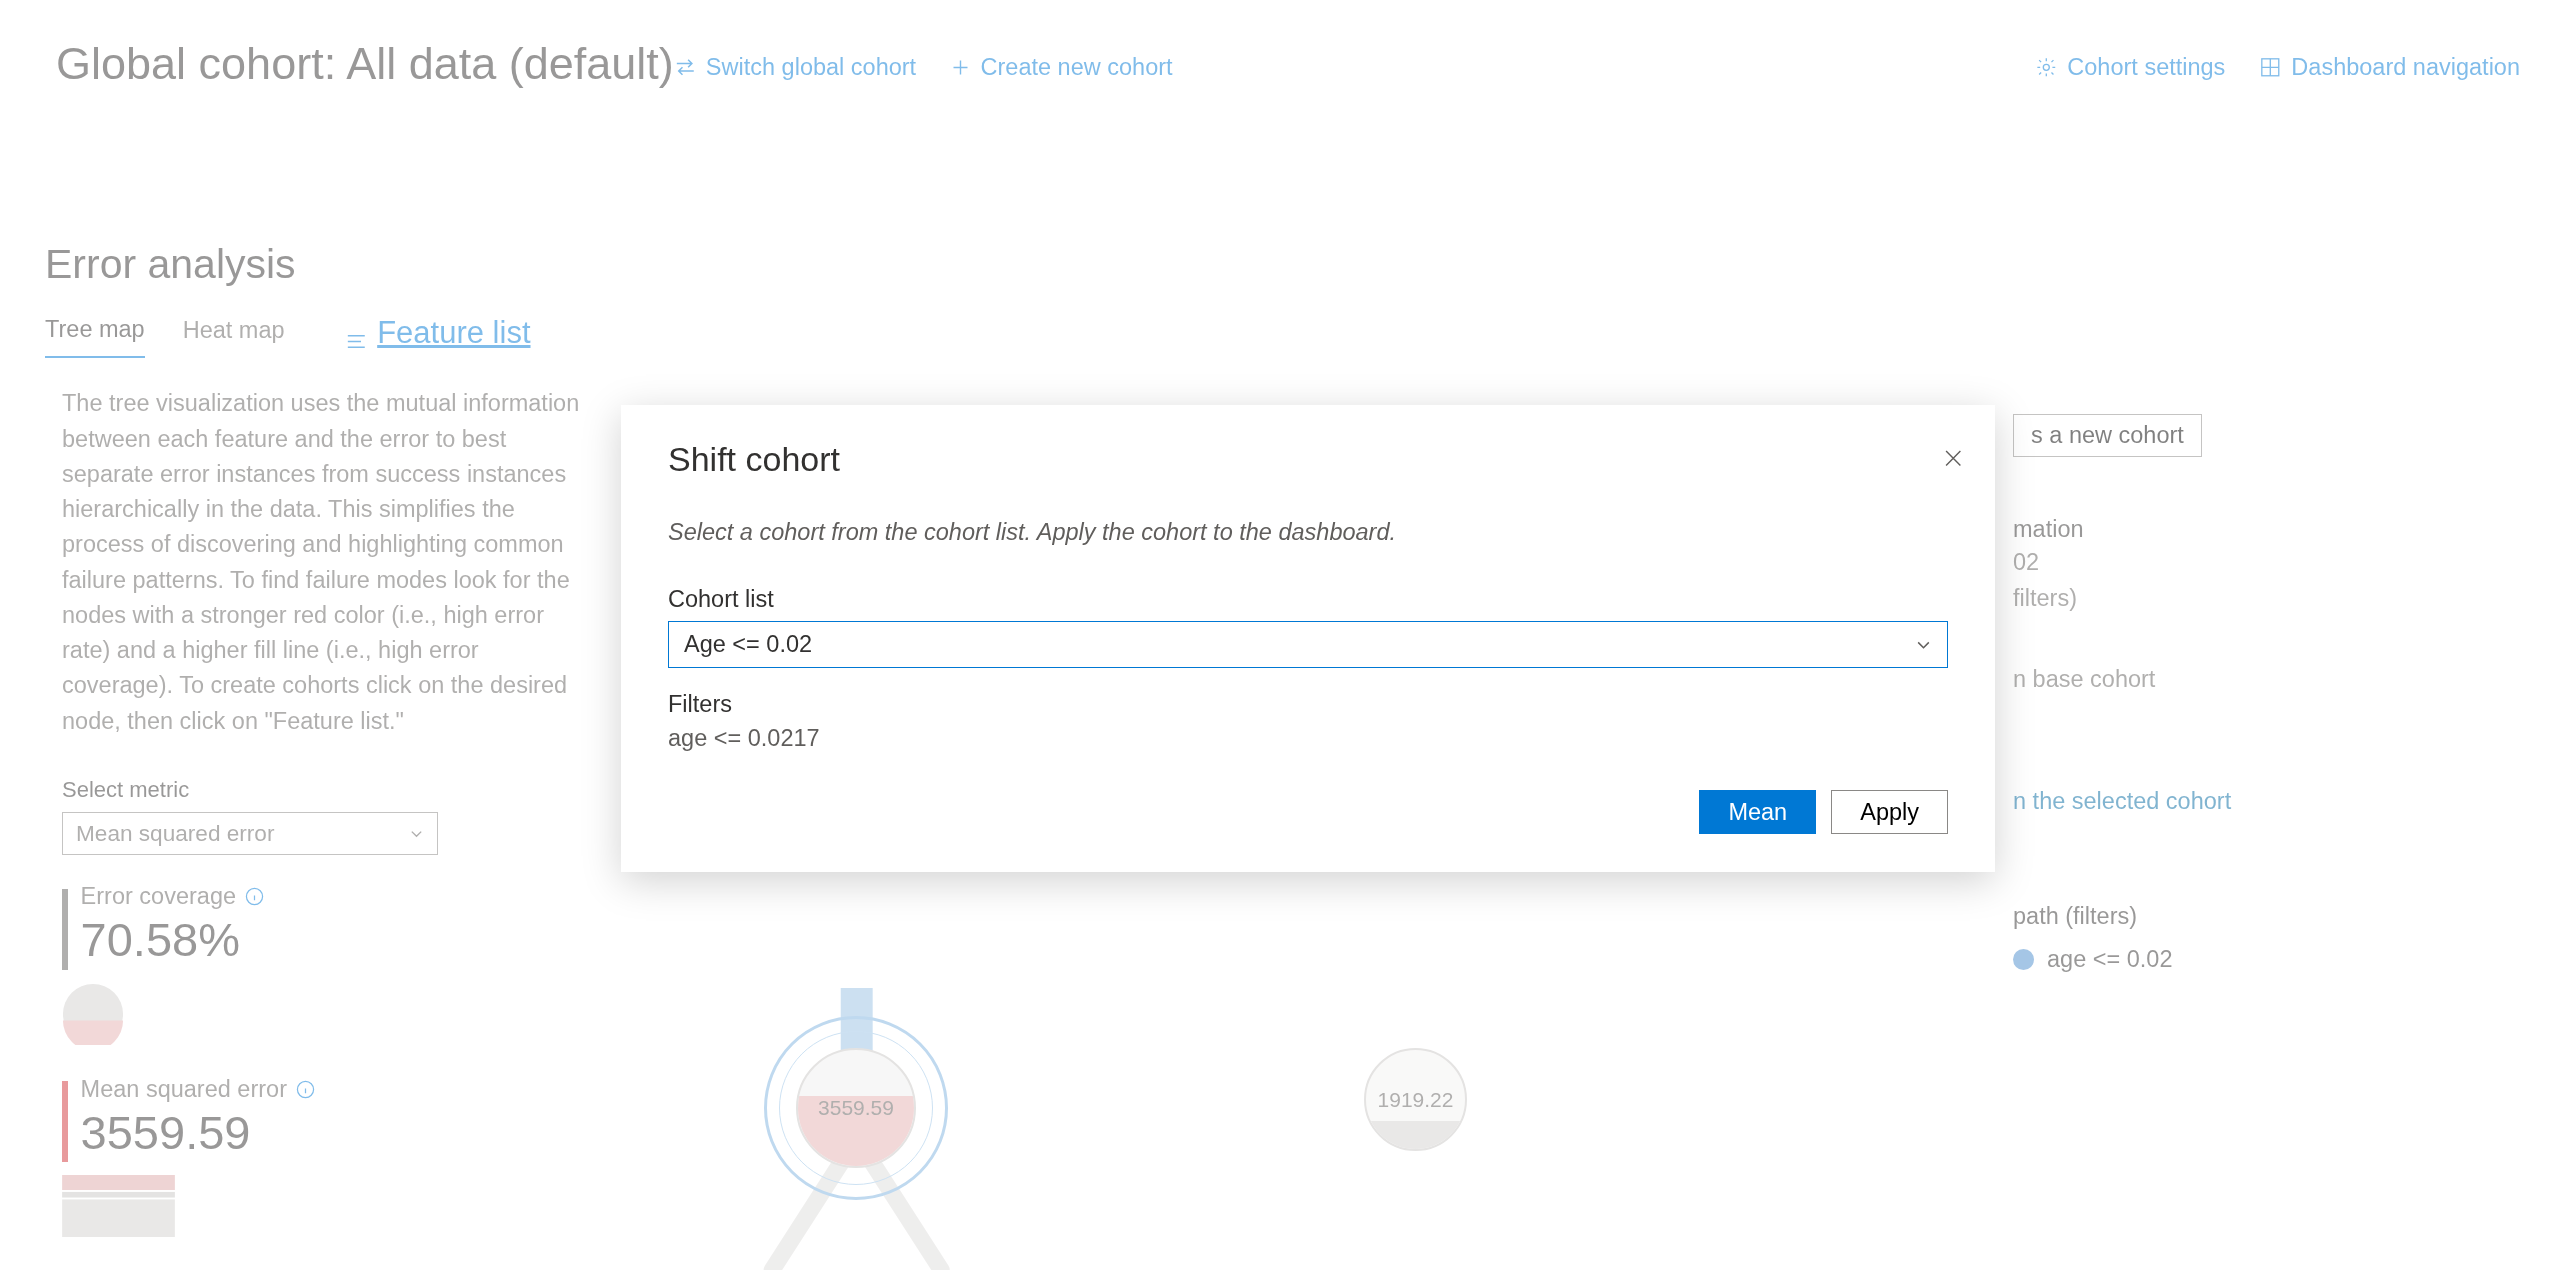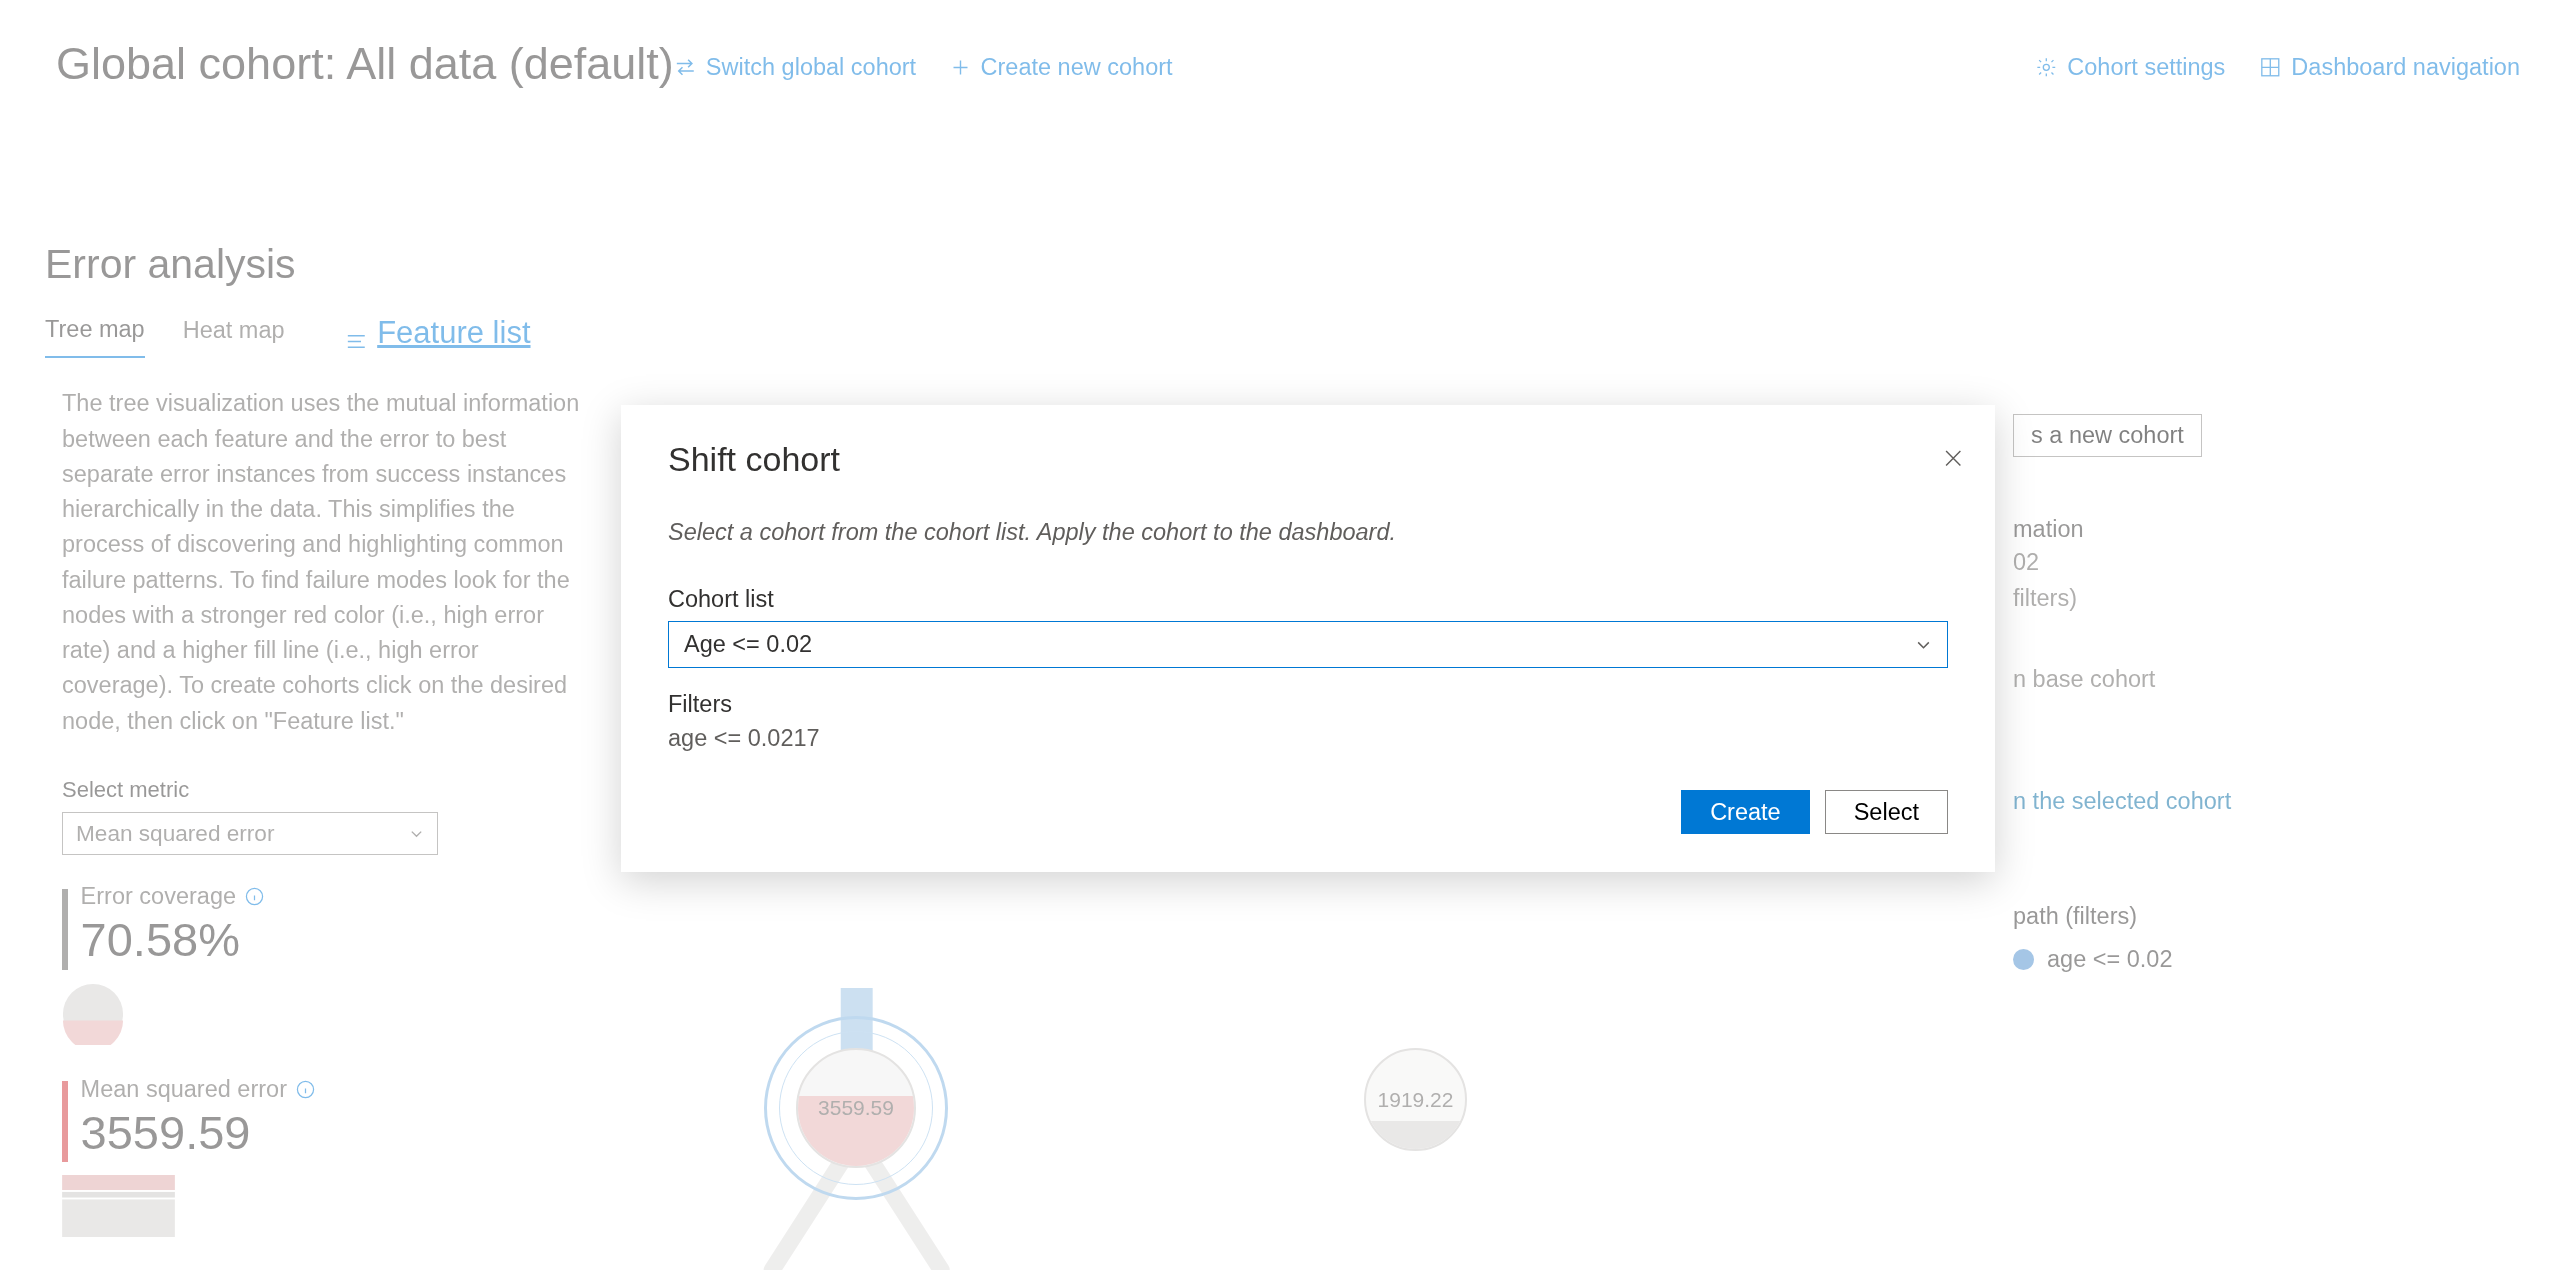--- a/index.html
+++ b/index.html
@@ -391,17 +391,17 @@
     <span>Age &lt;= 0.02</span>
     <span class="icon">
       <svg width="17" height="17" viewBox="0 0 16 16" fill="none" stroke="#605e5c" stroke-width="1.4">
           <path d="M3 6l5 5 5-5"></path>
         </svg>
     </span>
   </div>
   <div class="filters-label">Filters</div>
   <div class="filters-value">age &lt;= 0.0217</div>
   <div class="modal-actions">
-    <button class="btn primary">Create</button>
-    <button class="btn">Select</button>
+    <button class="btn primary">Mean</button>
+    <button class="btn">Apply</button>
   </div>
 </div>
 
 
 </body></html>

